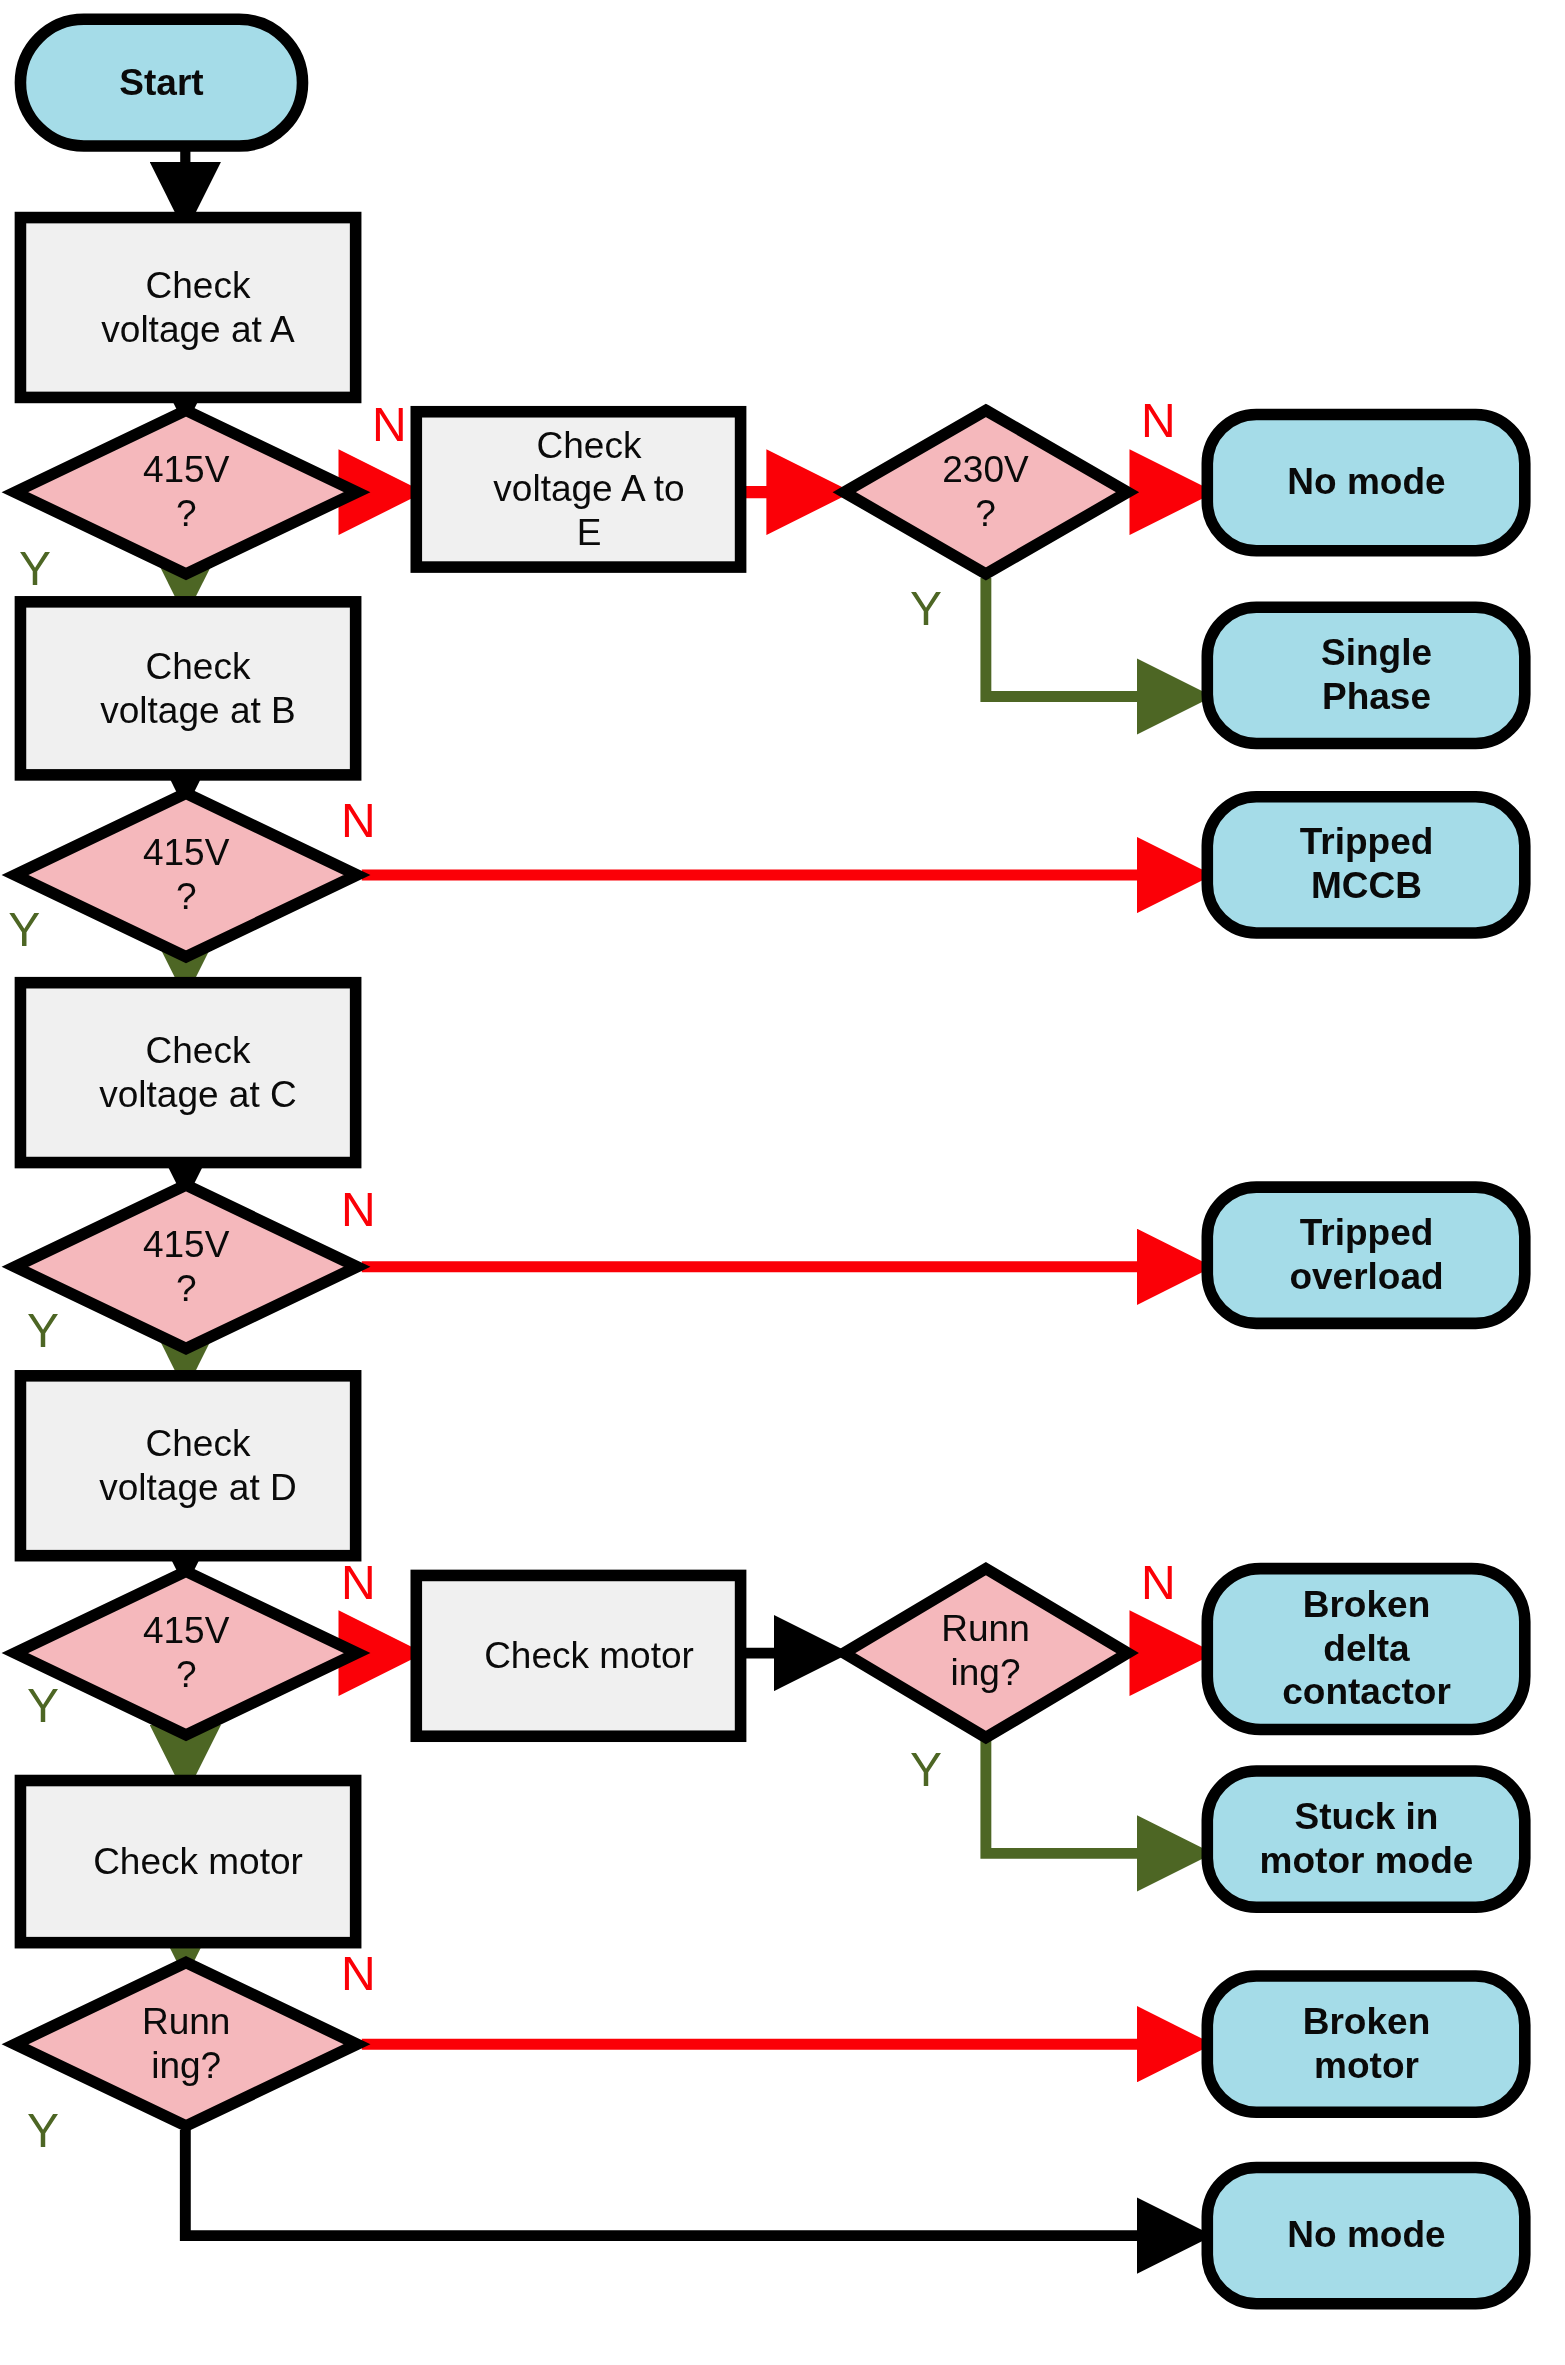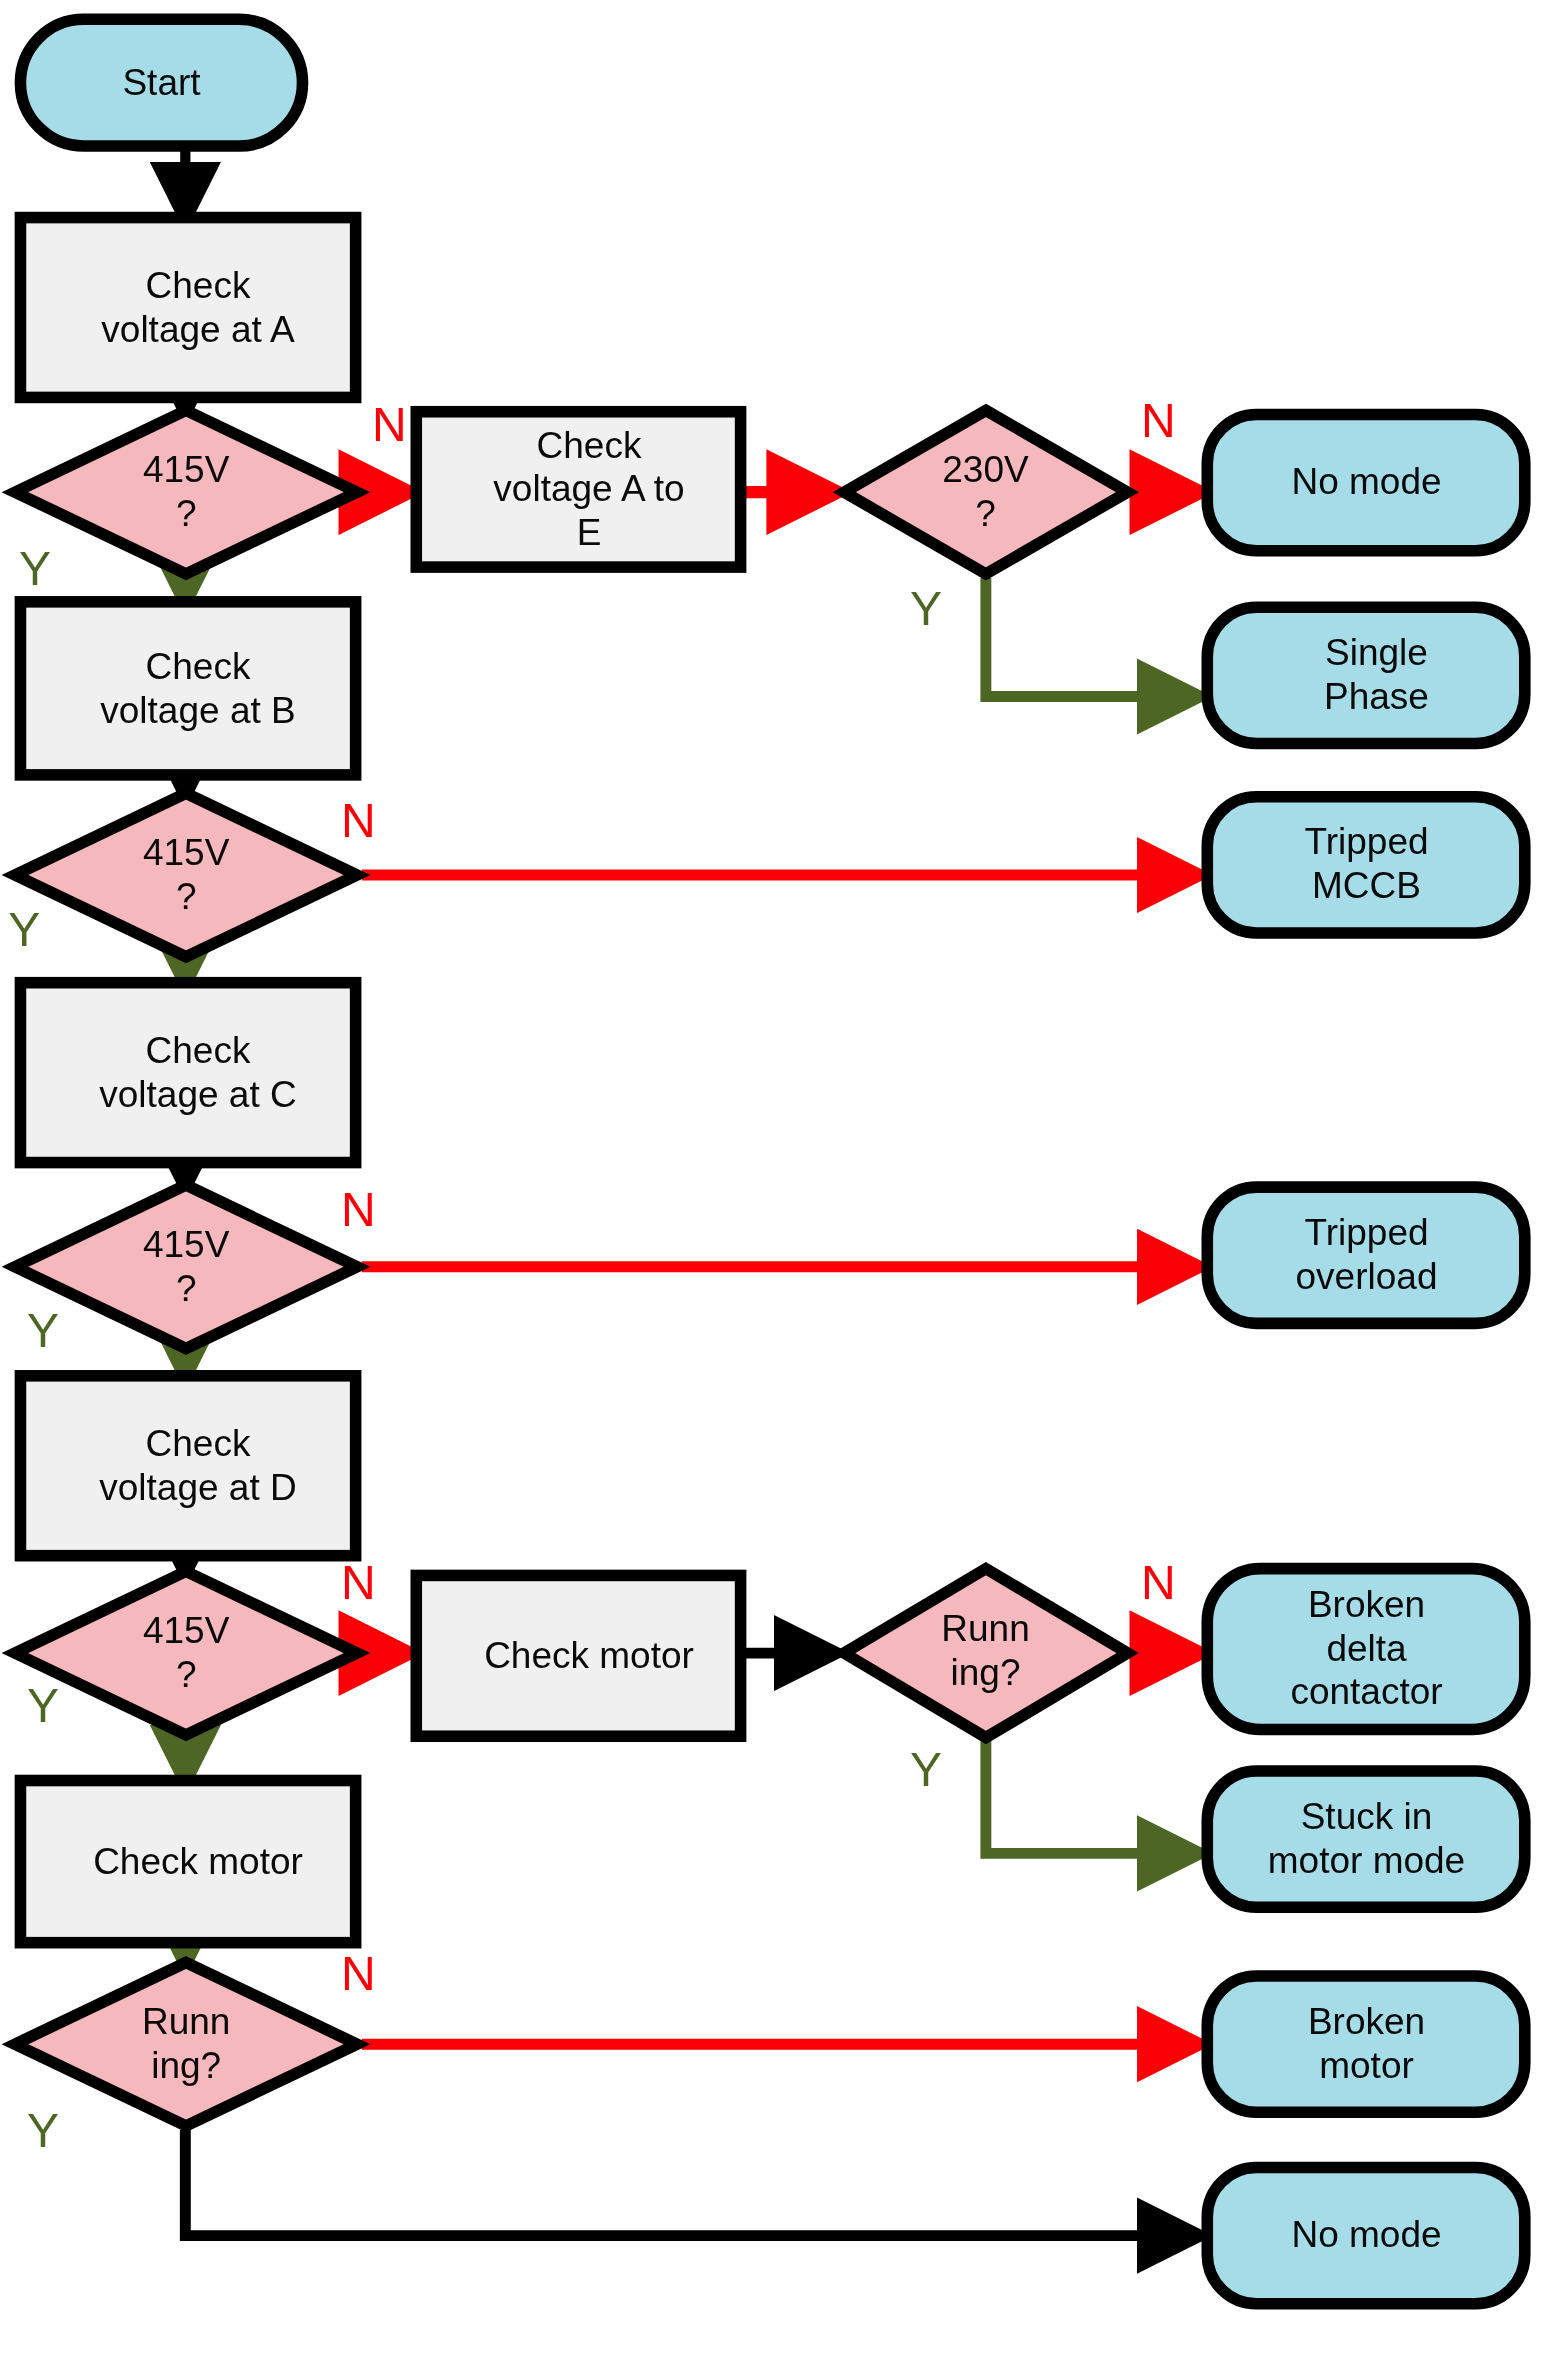--- a/index.html
+++ b/index.html
@@ -23,21 +23,21 @@
     align-items: center;
     justify-content: center;
     text-align: center;
     line-height: 1.18;
     color: #0a0a0a;
     pointer-events: none;
     white-space: pre-line;
   }
   .lbl-process { font-size: 37px; font-weight: 400; padding-left: 20px; }
   .lbl-decision { font-size: 37px; font-weight: 400; }
-  .lbl-terminal { font-size: 37px; font-weight: 400; }
+  .lbl-terminal { font-size: 37px; font-weight: 700; }
   .edge-label {
     position: absolute;
     font-size: 48px;
     font-weight: 400;
     line-height: 1;
     pointer-events: none;
   }
   .edge-label.no  { color: #fb0007; }
   .edge-label.yes { color: #4d6624; }
 </style>

